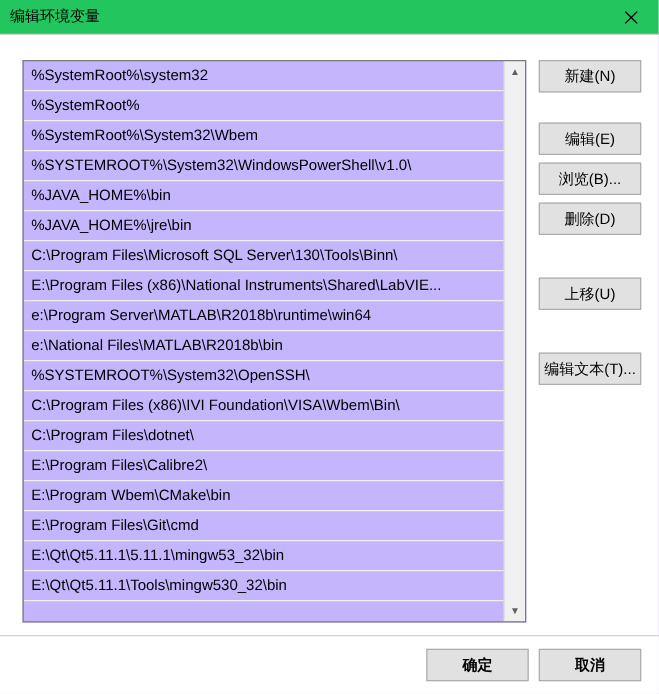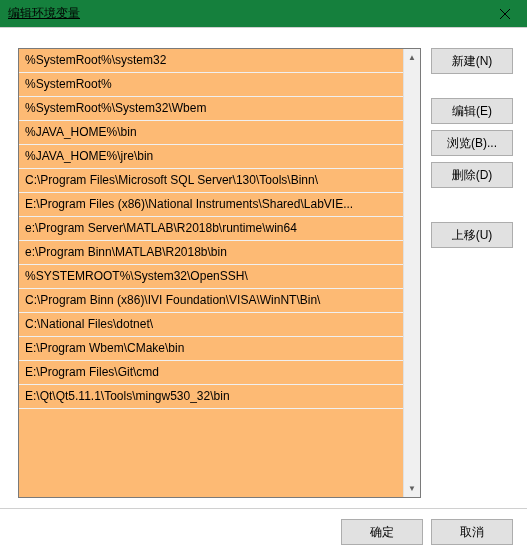--- a/index.html
+++ b/index.html
@@ -15,22 +15,21 @@
       height: 555px;
       overflow: hidden;
     }
     .titlebar {
       height: 28px;
       display: flex;
       align-items: center;
       justify-content: space-between;
       padding: 0 0 0 8px;
       border-bottom: 1px solid #d0d0d0;
-      background: #15803d;
-      text-decoration: underline;
+      background: #22c55e;
     }
     .titlebar-title {
       color: #000;
     }
     .close-btn {
       width: 45px;
       height: 28px;
       display: flex;
       align-items: center;
       justify-content: center;
@@ -44,21 +43,21 @@
       display: flex;
       padding: 20px 14px 10px 18px;
       height: 480px;
     }
     .listbox-container {
       flex: 1;
       border: 1px solid #7a7a7a;
       position: relative;
       overflow: hidden;
       margin-right: 10px;
-      background: #fdba74;
+      background: #c4b5fd;
     }
     .listbox {
       position: absolute;
       left: 0;
       top: 0;
       right: 17px;
       bottom: 0;
       overflow: hidden;
     }
     .list-item {
@@ -118,20 +117,21 @@
       border-top: 1px solid #d0d0d0;
       padding: 10px 14px;
       display: flex;
       justify-content: flex-end;
       gap: 8px;
       background: #fff;
     }
     .footer .btn {
       width: 82px;
       margin-bottom: 0;
+      font-weight: bold;
     }
   </style>
 </head>
 <body>
 
 <div class="titlebar">
   <span class="titlebar-title">编辑环境变量</span>
   <div class="close-btn">
     <svg viewBox="0 0 10 10">
       <line x1="0" y1="0" x2="10" y2="10" stroke="#000" stroke-width="1"></line>
@@ -139,47 +139,51 @@
     </svg>
   </div>
 </div>
 
 <div class="content">
   <div class="listbox-container">
     <div class="listbox" id="listbox">
         <div class="list-item">%SystemRoot%\system32</div>
         <div class="list-item">%SystemRoot%</div>
         <div class="list-item">%SystemRoot%\System32\Wbem</div>
+        <div class="list-item">%SYSTEMROOT%\System32\WindowsPowerShell\v1.0\</div>
         <div class="list-item">%JAVA_HOME%\bin</div>
         <div class="list-item">%JAVA_HOME%\jre\bin</div>
         <div class="list-item">C:\Program Files\Microsoft SQL Server\130\Tools\Binn\</div>
         <div class="list-item">E:\Program Files (x86)\National Instruments\Shared\LabVIE...</div>
         <div class="list-item">e:\Program Server\MATLAB\R2018b\runtime\win64</div>
-        <div class="list-item">e:\Program Binn\MATLAB\R2018b\bin</div>
+        <div class="list-item">e:\National Files\MATLAB\R2018b\bin</div>
         <div class="list-item">%SYSTEMROOT%\System32\OpenSSH\</div>
-        <div class="list-item">C:\Program Binn (x86)\IVI Foundation\VISA\WinNT\Bin\</div>
-        <div class="list-item">C:\National Files\dotnet\</div>
+        <div class="list-item">C:\Program Files (x86)\IVI Foundation\VISA\Wbem\Bin\</div>
+        <div class="list-item">C:\Program Files\dotnet\</div>
+        <div class="list-item">E:\Program Files\Calibre2\</div>
         <div class="list-item">E:\Program Wbem\CMake\bin</div>
         <div class="list-item">E:\Program Files\Git\cmd</div>
+        <div class="list-item">E:\Qt\Qt5.11.1\5.11.1\mingw53_32\bin</div>
         <div class="list-item">E:\Qt\Qt5.11.1\Tools\mingw530_32\bin</div>
       </div>
     <div class="scrollbar">
       <div class="scroll-arrow up">▲</div>
       <div class="scroll-arrow down">▼</div>
     </div>
   </div>
 
   <div class="button-column">
     <div class="btn">新建(N)</div>
     <div class="gap-small"></div>
     <div class="btn">编辑(E)</div>
     <div class="btn">浏览(B)...</div>
     <div class="btn">删除(D)</div>
     <div class="gap-large"></div>
     <div class="btn">上移(U)</div>
     <div class="gap-large"></div>
+    <div class="btn">编辑文本(T)...</div>
   </div>
 </div>
 
 <div class="footer">
   <div class="btn">确定</div>
   <div class="btn">取消</div>
 </div>
 
 </body></html>

